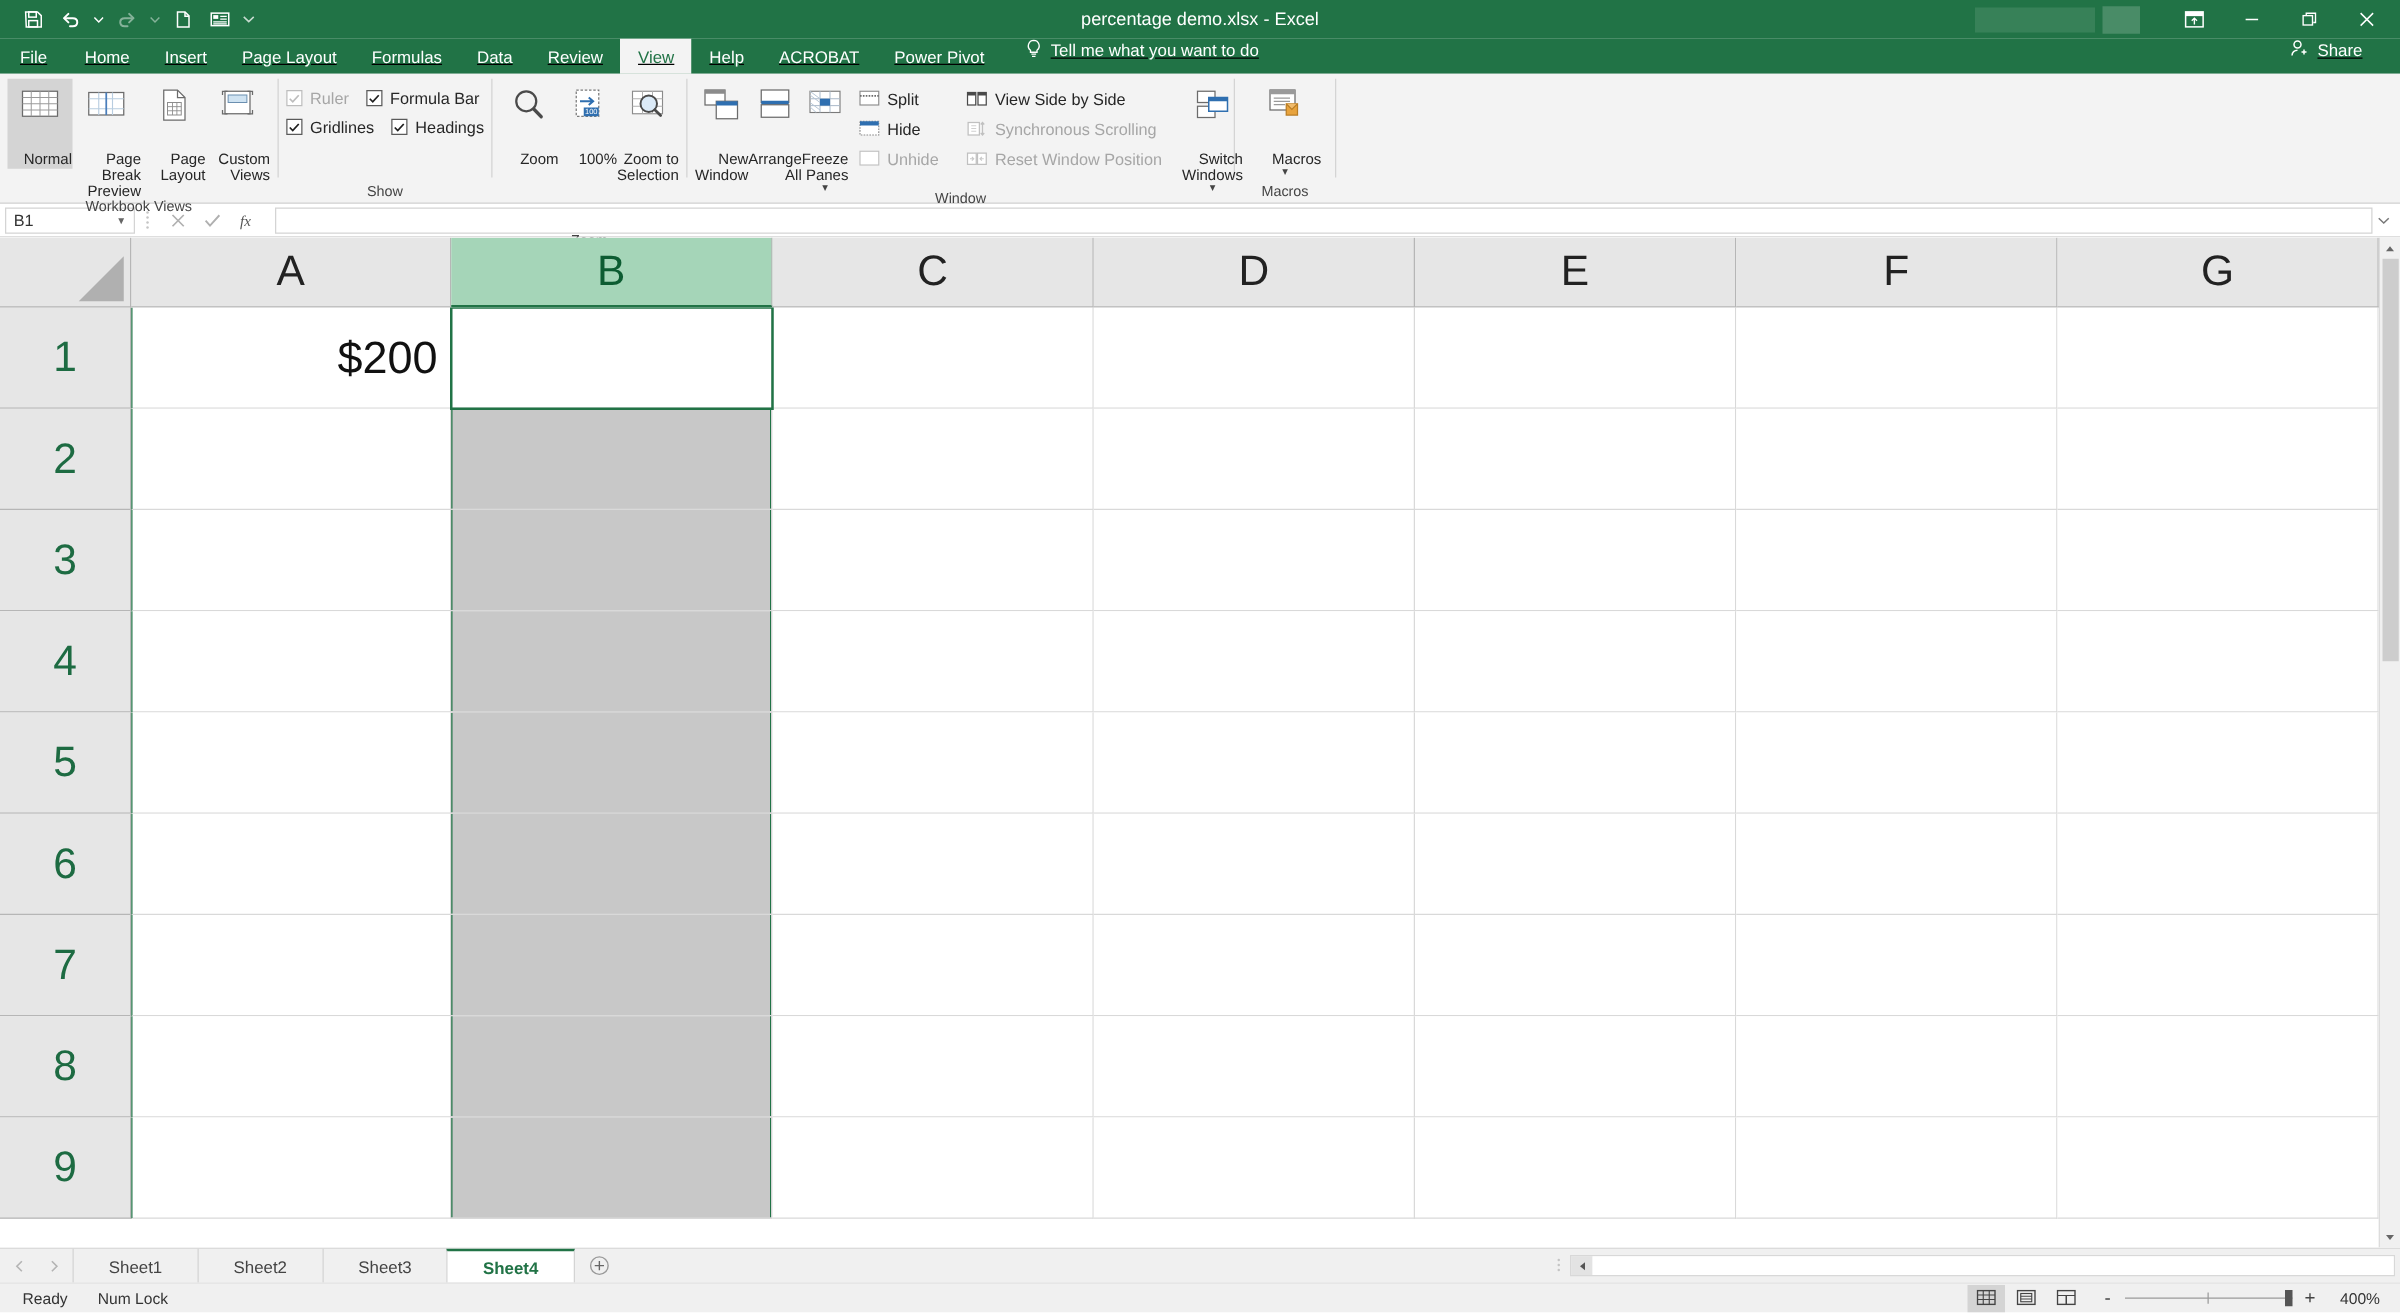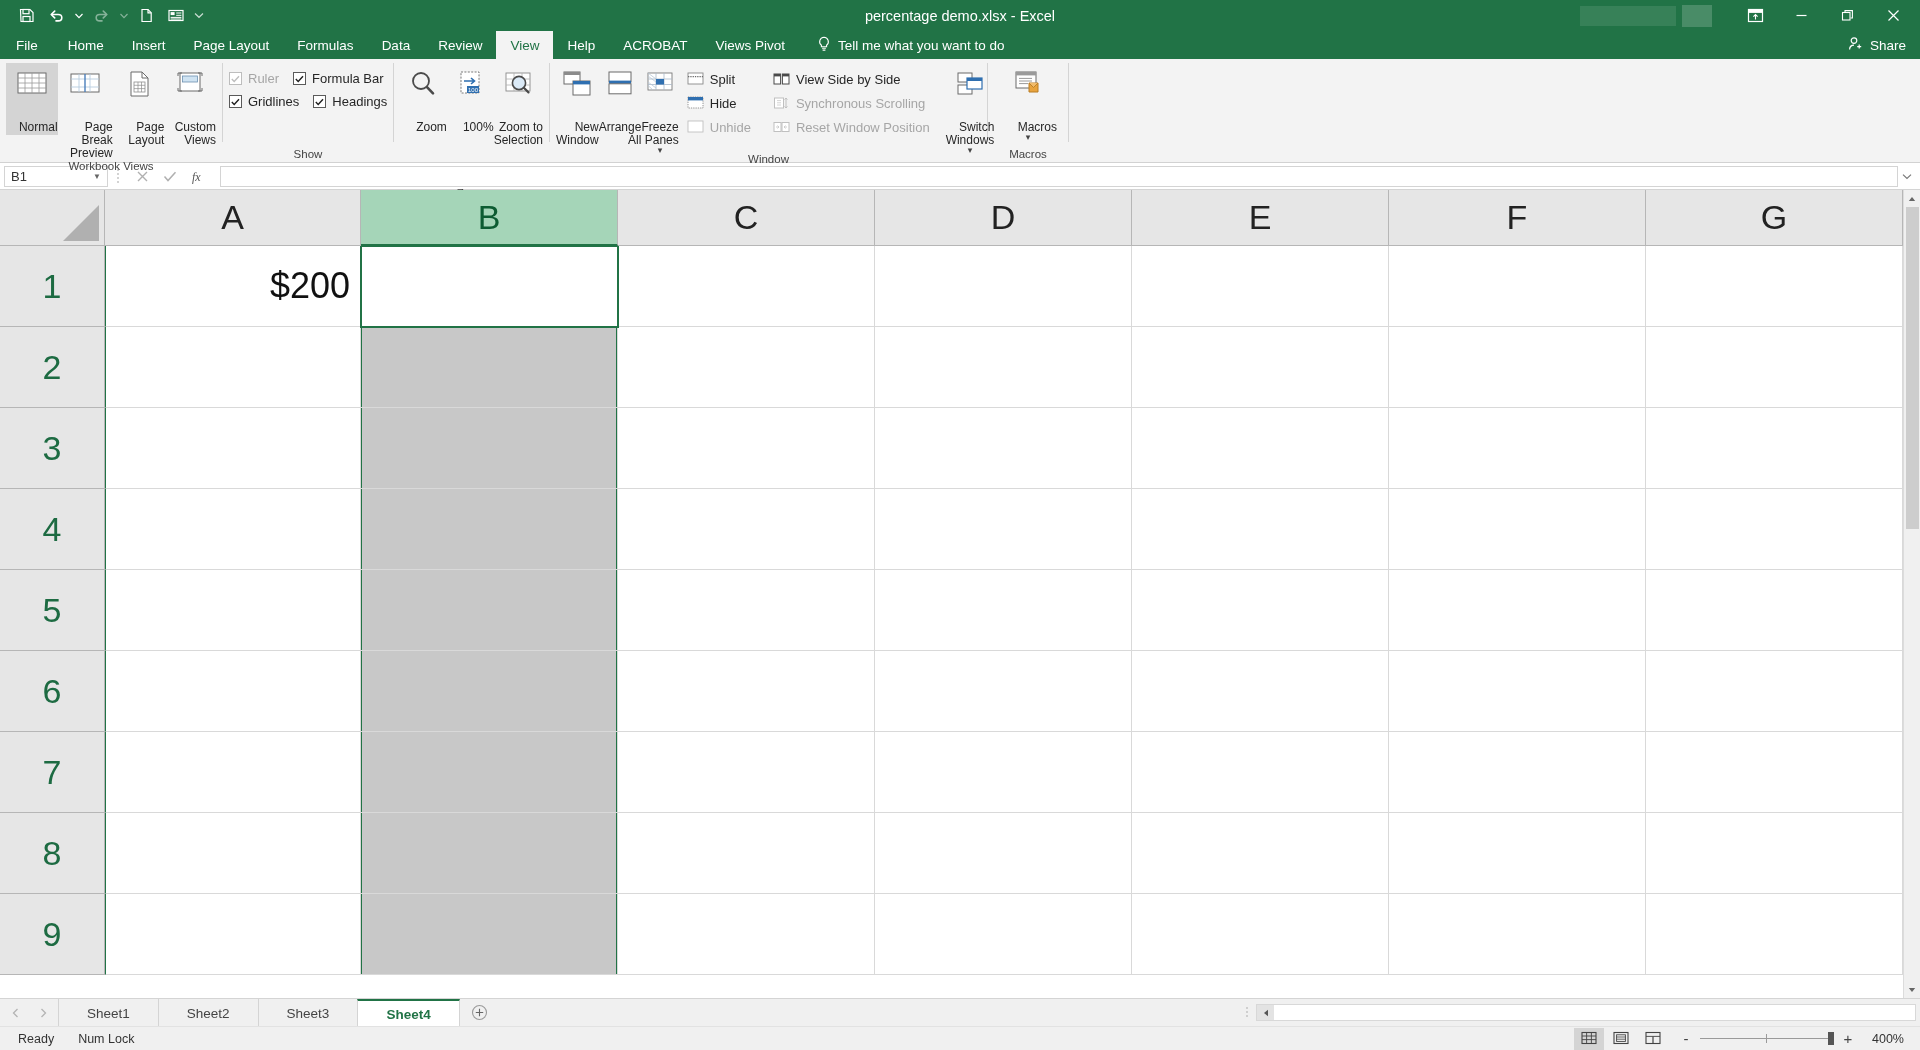--- a/index.html
+++ b/index.html
@@ -35,34 +35,34 @@
     margin-left: auto; display: flex; align-items: center; height: 31px; padding-right: 4px;
   }
   .win-search-ghost { width: 96px; height: 20px; background: rgba(255,255,255,0.10); margin-right: 6px; }
   .win-search-ghost2 { width: 30px; height: 22px; background: rgba(255,255,255,0.18); margin-right: 20px; }
   .ribbon-display-btn, .win-btn {
     width: 46px; height: 31px; display: flex; align-items: center; justify-content: center; color: #fff;
   }
 
   
   .tabstrip {
-    height: 28px; background: #217346; display: flex; align-items: center;
-    position: relative; flex: none;
+    height: 28px; background: #217346; display: flex; align-items: flex-start;
+    position: relative; flex: none; text-decoration: underline;
   }
   .rtab {
     padding: 0 14px; display: flex; align-items: center; justify-content: center;
     font-size: 13.5px; color: #ffffff; height: 28px; white-space: nowrap;
   }
   .rtab.file { padding: 0 16px; }
   .rtab.active { background: #f3f3f3; color: #217346; }
   .tell-me {
     display: flex; align-items: center; gap: 7px; padding-left: 18px;
     font-size: 13.5px; color: #ffffff; font-style: normal;
   }
-  .tabstrip-right { margin-left: auto; display: flex; align-items: center; padding-right: 14px; gap: 6px; }
+  .tabstrip-right { margin-left: auto; display: flex; align-items: center; padding-right: 30px; gap: 6px; }
   .share-btn { display: flex; align-items: center; gap: 6px; font-size: 13.5px; color: #fff; }
 
   
   .ribbon {
     height: 104px; background: #f3f3f3; border-bottom: 1px solid #d2d2d2;
     display: flex; align-items: stretch; flex: none; position: relative;
   }
   .rgroup { display: flex; flex-direction: column; position: relative; height: 104px; }
   .rgroup-body { flex: 1; display: flex; align-items: flex-start; padding: 4px 6px 0 6px; }
   .rgroup-label {
@@ -312,21 +312,21 @@
     <div class="rtab file">File</div>
     <div class="rtab">Home</div>
     <div class="rtab">Insert</div>
     <div class="rtab">Page Layout</div>
     <div class="rtab">Formulas</div>
     <div class="rtab">Data</div>
     <div class="rtab">Review</div>
     <div class="rtab active">View</div>
     <div class="rtab">Help</div>
     <div class="rtab">ACROBAT</div>
-    <div class="rtab">Views Pivot</div>
+    <div class="rtab">Power Pivot</div>
     <div class="tell-me">
       <span>
         <svg width="14" height="16" viewBox="0 0 14 16">
             <path d="M7 1.3a4.4 4.4 0 0 0-2.6 7.9v1.6h5.2V9.2A4.4 4.4 0 0 0 7 1.3z" fill="none" stroke="#fff" stroke-width="1.1"></path>
             <path d="M5.1 12.3h3.8M5.6 14.1h2.8" stroke="#fff" stroke-width="1.1"></path>
           </svg>
       </span>
       <span>Tell me what you want to do</span>
     </div>
     <div class="tabstrip-right">

